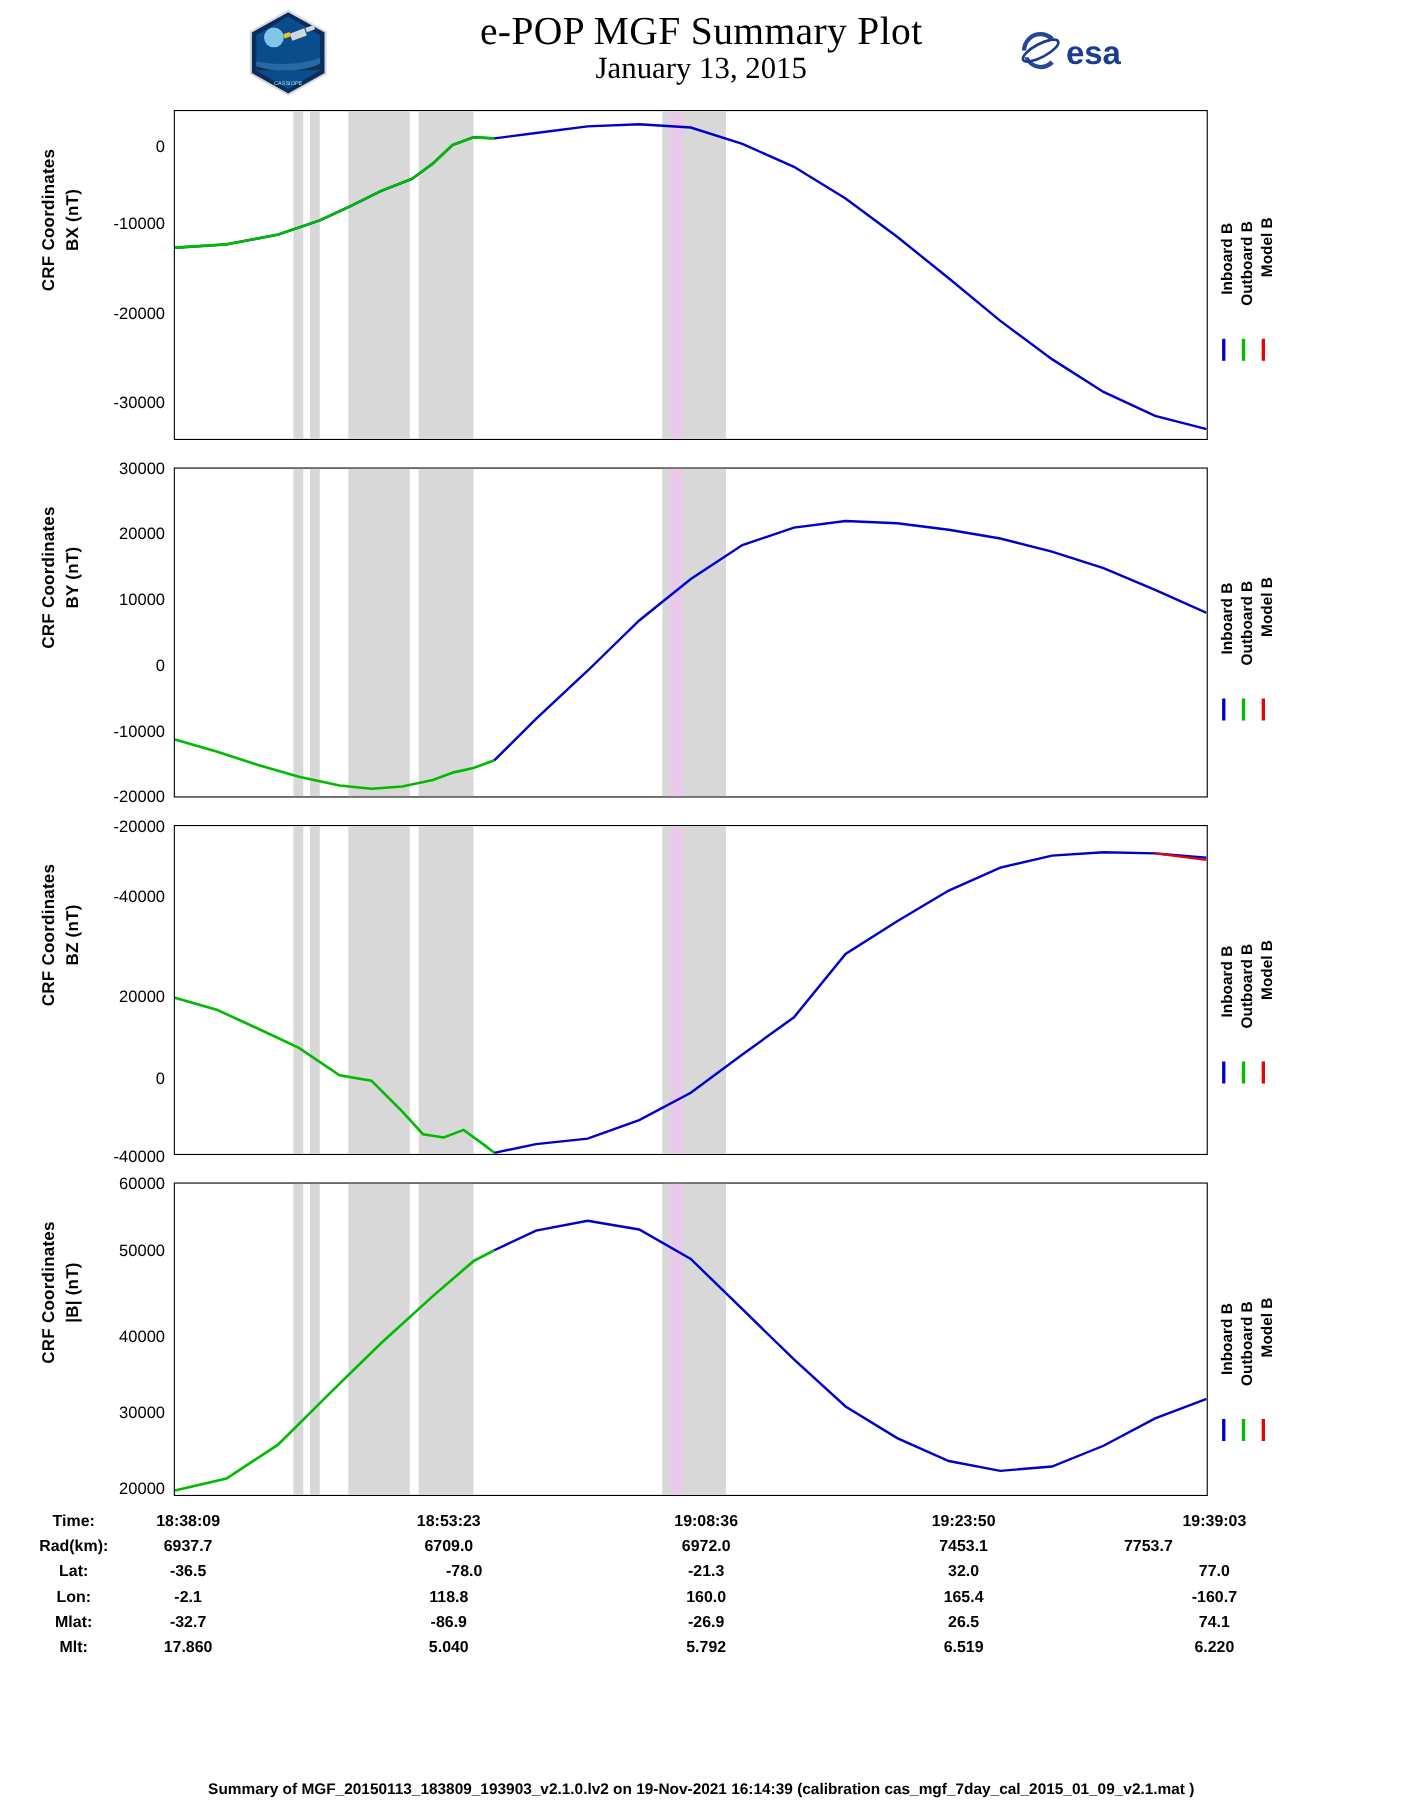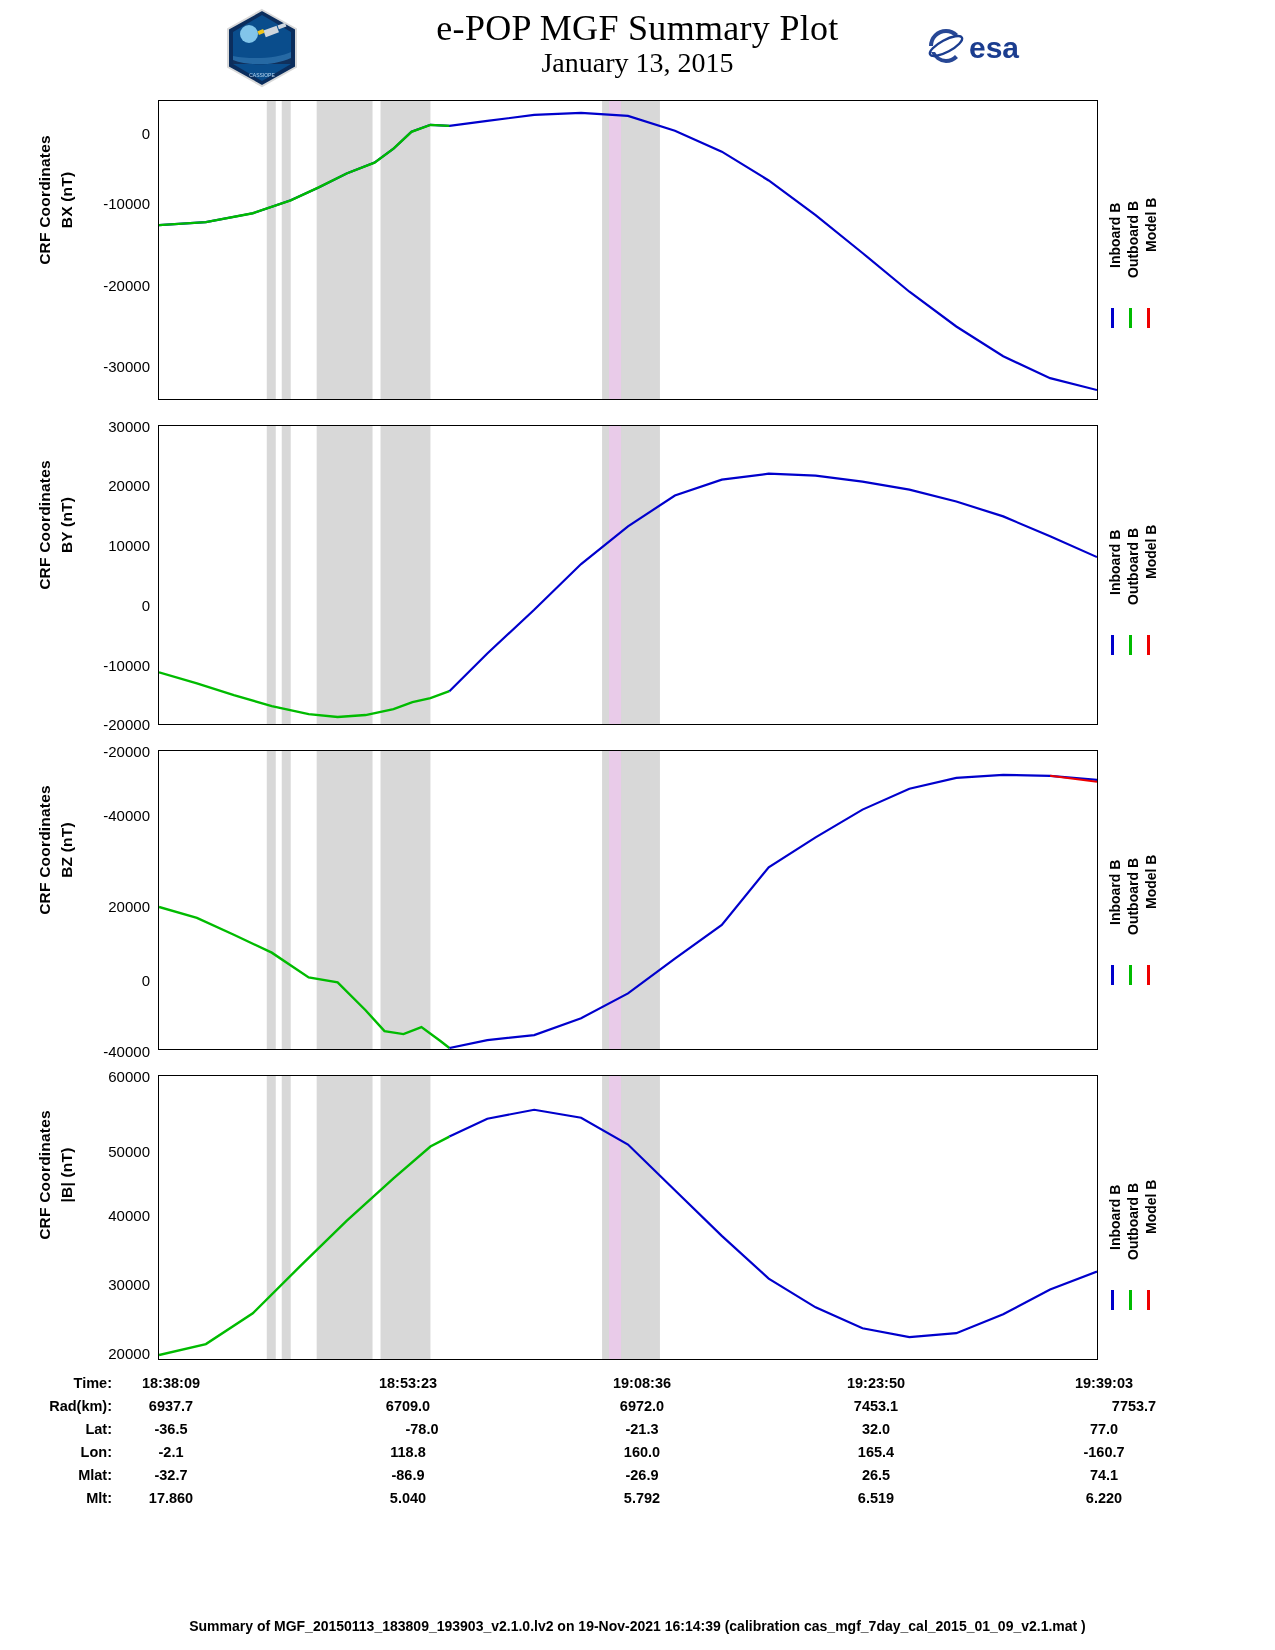--- a/index.html
+++ b/index.html
@@ -141,21 +141,21 @@
   }
   .info-row {
     position: relative;
     height: 23px;
     line-height: 23px;
   }
   .info-label {
     position: absolute;
     left: 22px;
     width: 90px;
-    text-align: right;
+    text-align: center;
   }
   .info-val {
     position: absolute;
     text-align: center;
     width: 150px;
   }
   .footer-note {
     position: absolute;
     left: 0;
     width: 1275px;
@@ -306,21 +306,21 @@
     </div>
     <div class="legend-swatches" style="top:160px; left:4px;">
       <div class="swatch" style="left:4px; background:#0000cc;"></div>
       <div class="swatch" style="left:22px; background:#00bb00;"></div>
       <div class="swatch" style="left:40px; background:#ee0000;"></div>
     </div>
   </div>
 
   <div class="yticks-wrap" style="top:1070px;height:290px;">
     <div class="ytick" style="top:-2px;">60000</div>
-    <div class="ytick" style="top:73px;">50000</div>
+    <div class="ytick" style="top:59px;">50000</div>
     <div class="ytick" style="top:137px;">40000</div>
     <div class="ytick" style="top:206px;">30000</div>
     <div class="ytick" style="top:275px;">20000</div>
   </div>
   <div class="ylabel" style="left:36px; top:1295px; width:240px;">CRF Coordinates</div>
   <div class="ylabel" style="left:58px; top:1275px; width:200px;">|B| (nT)</div>
 
   <div class="panel" style="top:1075px; height:285px;">
     <svg class="plotsvg" viewBox="0 0 940 285" preserveAspectRatio="none">
       <rect x="108" y="0" width="9" height="285" fill="#d8d8d8"></rect>
@@ -357,21 +357,21 @@
       <div class="info-val" style="left:801px;">19:23:50</div>
       <div class="info-val" style="left:1029px;">19:39:03</div>
     </div>
 
     <div class="info-row">
       <div class="info-label">Rad(km):</div>
       <div class="info-val" style="left:96px;">6937.7</div>
       <div class="info-val" style="left:333px;text-align:center;">6709.0</div>
       <div class="info-val" style="left:567px;">6972.0</div>
       <div class="info-val" style="left:801px;">7453.1</div>
-      <div class="info-val" style="left:1059px;text-align:center;">7753.7</div>
+      <div class="info-val" style="left:969px;text-align:center;">7753.7</div>
     </div>
 
     <div class="info-row">
       <div class="info-label">Lat:</div>
       <div class="info-val" style="left:96px;">-36.5</div>
       <div class="info-val" style="left:347px;">-78.0</div>
       <div class="info-val" style="left:567px;">-21.3</div>
       <div class="info-val" style="left:801px;">32.0</div>
       <div class="info-val" style="left:1029px;">77.0</div>
     </div>

